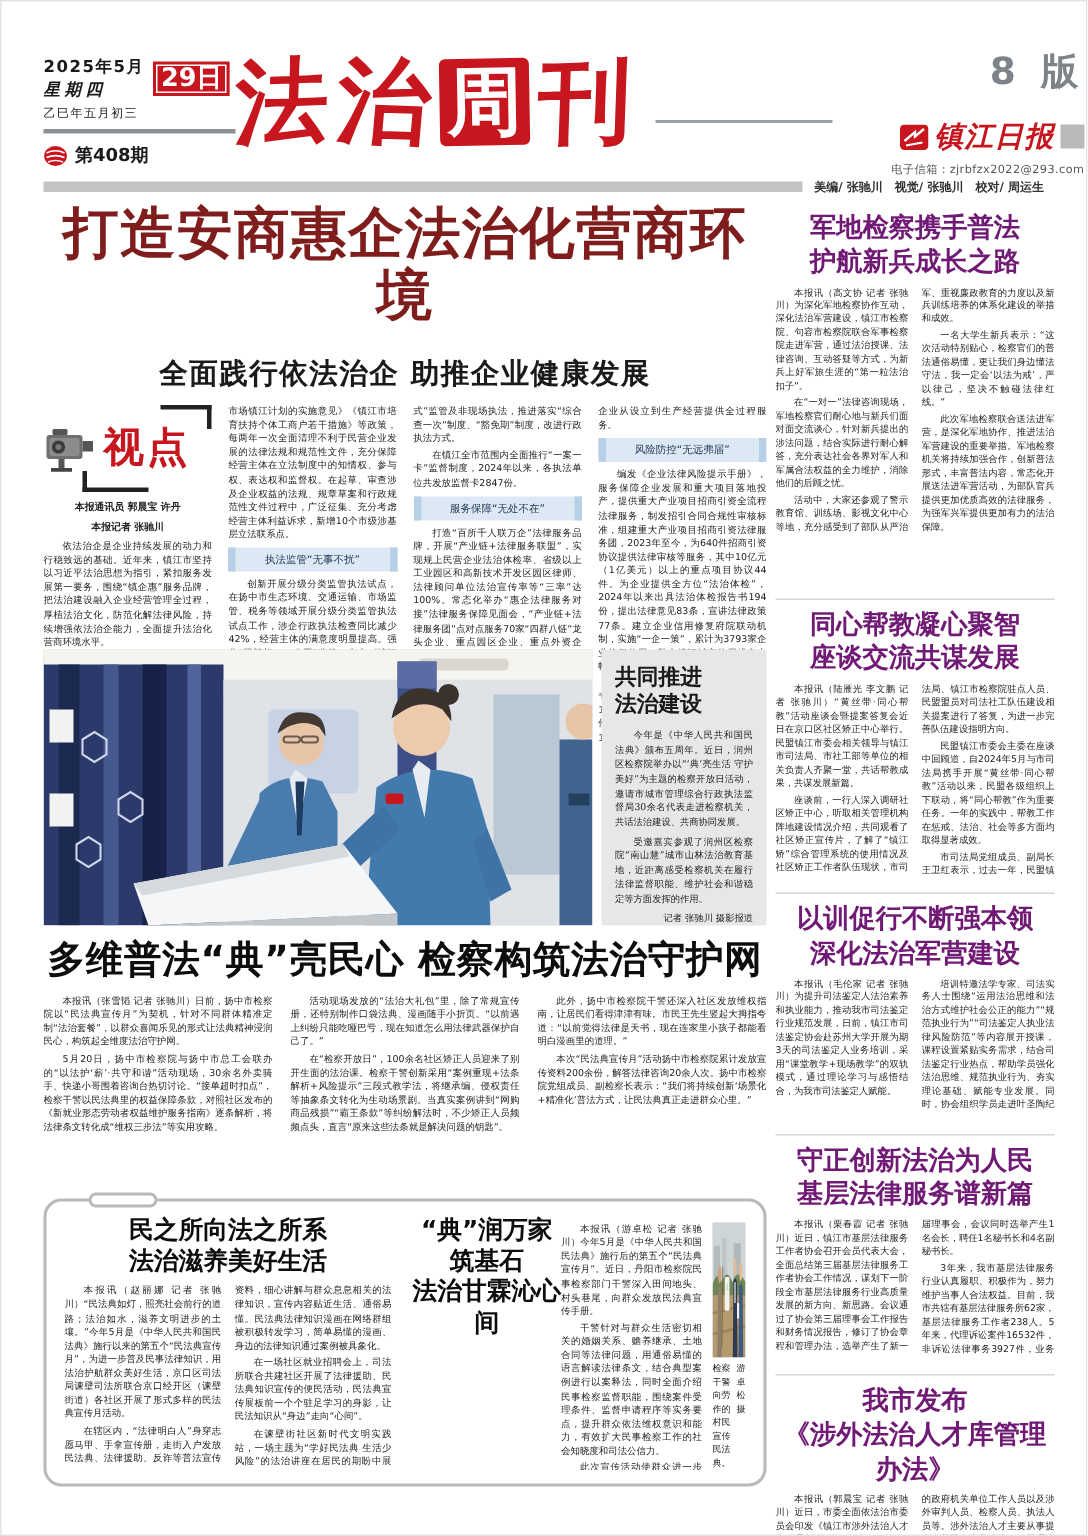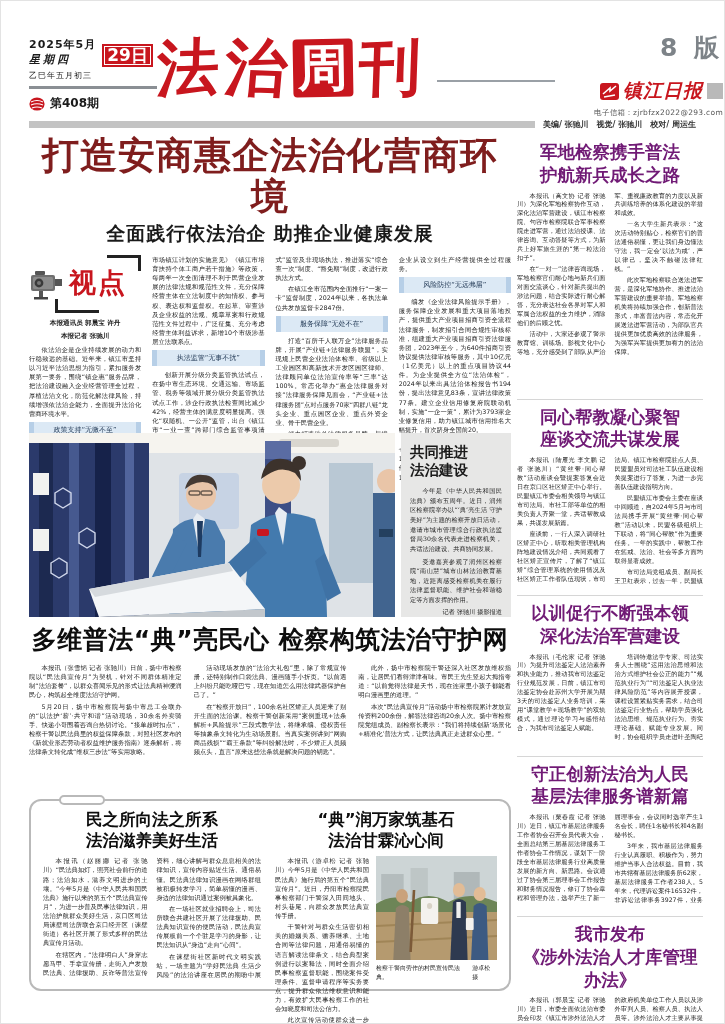--- a/index.html
+++ b/index.html
@@ -3,21 +3,21 @@
 <meta charset="utf-8">
 <style>
   *{margin:0;padding:0;box-sizing:border-box}
   html,body{background:#fff}
   body{font-family:"DejaVu Sans","Liberation Sans",sans-serif;color:#1a1a1a}
   .page{position:relative;width:725px;height:1024px;background:#fff;border:1px solid #e3e3e3;overflow:hidden}
 
   
   .header{position:absolute;left:28px;top:28px;width:667px;height:88px;display:flex;align-items:flex-start}
   .datebox{width:128px;flex:none;padding-top:8px}
-  .daterow{display:flex;align-items:flex-end}
+  .daterow{display:flex;align-items:center}
   .datecol{margin-right:6px}
   .d1{font-size:11px;font-weight:bold;letter-spacing:1px}
   .d2{font-size:11px;font-weight:bold;font-family:"DejaVu Serif",serif;font-style:italic;letter-spacing:3px}
   .dday{background:#c8161e;color:#fff;font-weight:900;font-size:17px;padding:3px 5px;line-height:1;box-shadow:inset 0 0 0 2px #c8161e,inset 0 0 0 3px #fff}
   .dlunar{font-size:8px;margin-top:3px;letter-spacing:1px}
   .dline{height:3px;background:#8a8f94;margin:5px 0 6px}
   .issuerow{display:flex;align-items:center;gap:5px}
   .issuetext{font-size:12px;font-weight:bold}
   .masthead{flex:1;display:flex;align-items:center;justify-content:center;padding-top:8px}
   .mh{display:flex;align-items:center;gap:6px}
@@ -31,21 +31,21 @@
   .papername{color:#c8161e;font-family:"DejaVu Serif",serif;font-style:italic;font-weight:700;font-size:19px;letter-spacing:1px}
   .paperseal{width:16px;height:16px;background:#b9b9b9}
   .email{font-size:7.5px;color:#555;margin-top:4px;letter-spacing:.3px}
   .bandrow{position:absolute;left:28px;top:118px;width:667px;display:flex;align-items:center;gap:8px}
   .grayband{flex:1;height:7px;background:#c3c3c3}
   .credits{font-size:8px;color:#333;white-space:nowrap;font-weight:bold}
 
   
   .lead{position:absolute;left:28px;top:134px;width:482px}
   .lead-hl{font-size:37px;font-weight:900;letter-spacing:1px;text-align:center;line-height:1.12;color:#7f1d1d}
-  .lead-sub{font-size:19px;font-weight:900;text-align:center;margin-top:3px;letter-spacing:1px;font-family:"DejaVu Serif",serif}
+  .lead-sub{font-size:19px;font-weight:900;text-align:center;margin-top:18px;letter-spacing:1px;font-family:"DejaVu Serif",serif}
   .lead-body{margin-top:8px;height:232px;column-count:4;column-gap:11px;overflow:hidden}
   .bp{font-size:6.3px;line-height:1.45;text-align:justify;text-indent:2em;color:#222;margin-bottom:2px}
   .bh{font-size:7px;font-weight:normal;text-align:center;background:#dce9f5;border-left:5px solid #b7cfe7;border-right:5px solid #b7cfe7;padding:3px 2px;margin:4px 0;color:#233a56;break-inside:avoid}
   .byline{font-size:6.6px;font-weight:bold;text-align:center;line-height:1.6;margin-bottom:3px;text-indent:0}
   .vignette{width:100%;height:58px;position:relative;margin-bottom:5px;break-inside:avoid}
   .vg-frame{position:absolute;inset:0}
   .vg-tr{position:absolute;right:0;top:0;width:34px;height:16px;border-top:3px solid #222;border-right:3px solid #222}
   .vg-bl{position:absolute;left:26px;bottom:0;width:44px;height:14px;border-bottom:3px solid #222;border-left:3px solid #222}
   .vg-text{position:absolute;left:40px;top:10px;color:#c8161e;font-size:27px;font-weight:900;letter-spacing:2px;font-family:"DejaVu Serif",serif}
   .vg-cam{position:absolute;left:-2px;top:12px}
@@ -60,21 +60,21 @@
 
   
   .art2{position:absolute;left:28px;top:622px;width:482px}
   .art2-hl{font-size:25px;font-weight:900;text-align:center;letter-spacing:.5px;color:#0d0d0d}
   .art2-body{margin-top:7px;height:154px;column-count:3;column-gap:12px;overflow:hidden}
 
   
   .bbox{position:absolute;left:28px;top:798px;width:482px;height:192px;border:2px solid #b9b9b9;border-radius:12px;padding:9px 12px;display:flex;gap:14px;background:#fff}
   .bnotch{position:absolute;left:28px;top:-6px;width:46px;height:10px;background:#fff;border:2px solid #b9b9b9;border-radius:6px}
   .bcol-l{width:218px;flex:none;display:flex;flex-direction:column}
-  .bcol-r{flex:1;display:flex;flex-direction:column}
+  .bcol-r{flex:1;display:flex;flex-direction:row}
   .b-hl{font-size:16.5px;font-weight:900;text-align:center;line-height:1.25;color:#0d0d0d}
   .b-body{margin-top:5px;height:126px;column-count:2;column-gap:9px;overflow:hidden}
   .br-row{display:flex;gap:7px;margin-top:5px;flex:1}
   .br-text{width:94px;flex:none;overflow:hidden}
   .br-fig{flex:1;display:flex;flex-direction:column}
   .br-photo{width:100%;height:104px;background:#cfd6d2;overflow:hidden}
   .br-cap{font-size:6px;line-height:1.5;text-align:left;margin-top:3px;display:flex;justify-content:space-between;gap:4px}
 
   
   .sidebar{position:absolute;left:516px;top:134px;width:186px}

